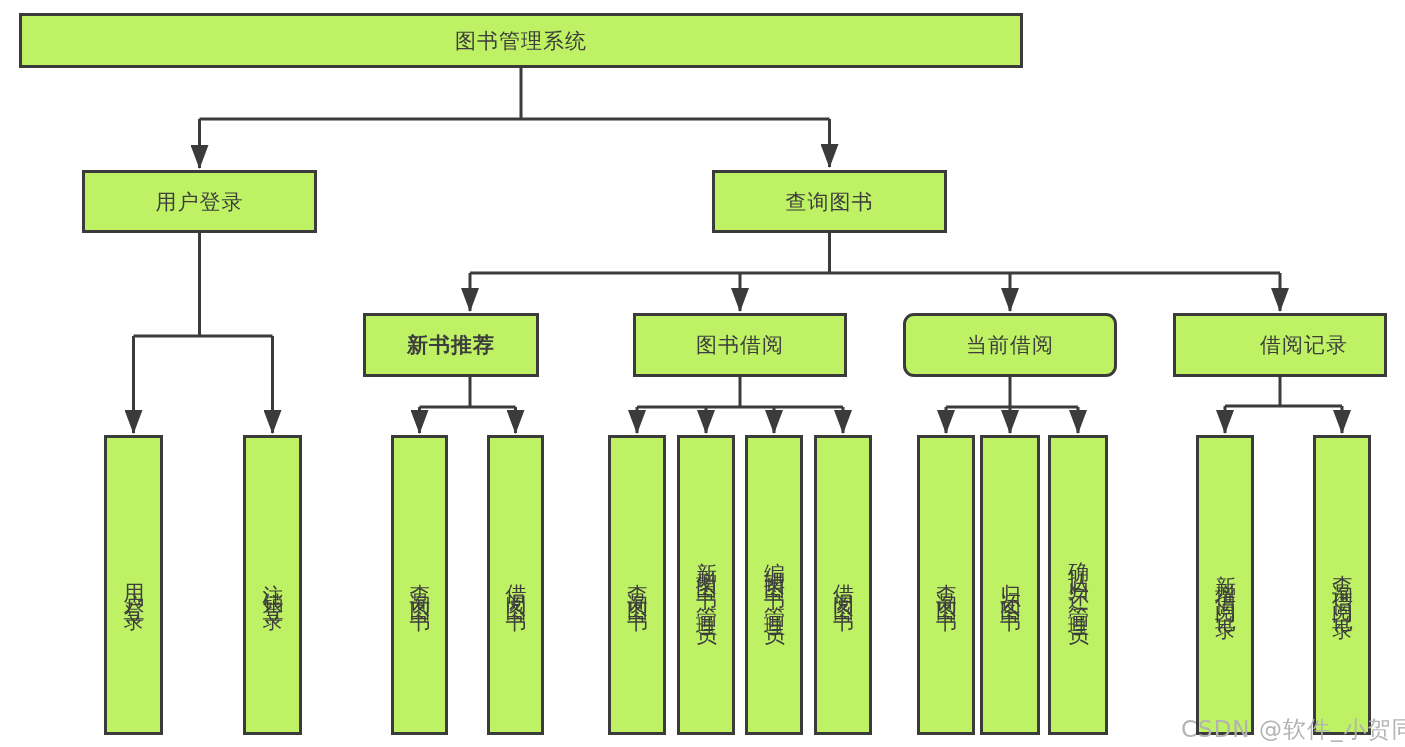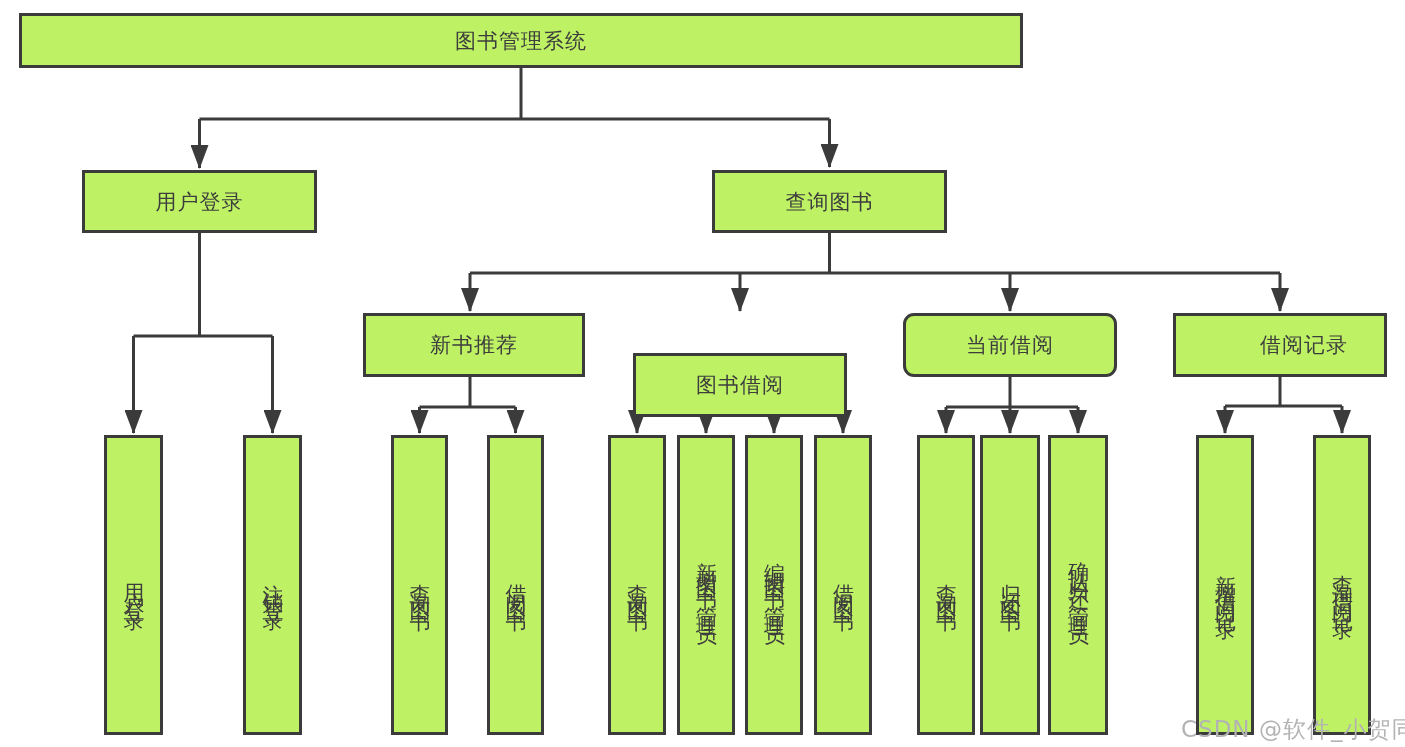--- a/index.html
+++ b/index.html
@@ -114,24 +114,24 @@
     <span>图书管理系统</span>
   </div>
 
   <div class="node hnode" style="left:82px;top:170px;width:235px;height:63px;">
     <span>用户登录</span>
   </div>
   <div class="node hnode" style="left:712px;top:170px;width:235px;height:63px;">
     <span>查询图书</span>
   </div>
 
-  <div class="node hnode" style="left:363px;top:313px;width:222px;height:64px;">
+  <div class="node hnode" style="left:363px;top:313px;width:176px;height:64px;font-weight:bold;">
     <span>新书推荐</span>
   </div>
-  <div class="node hnode" style="left:633px;top:313px;width:214px;height:64px;margin-top:40px;">
+  <div class="node hnode" style="left:633px;top:313px;width:214px;height:64px;">
     <span>图书借阅</span>
   </div>
   <div class="node hnode" style="left:903px;top:313px;width:214px;height:64px;border-radius:11px;">
     <span>当前借阅</span>
   </div>
   <div class="node hnode" style="left:1173px;top:313px;width:214px;height:64px;padding-left:48px;">
     <span>借阅记录</span>
   </div>
 
   <div class="node vnode" style="left:104px;top:435px;width:59px;height:300px;">

